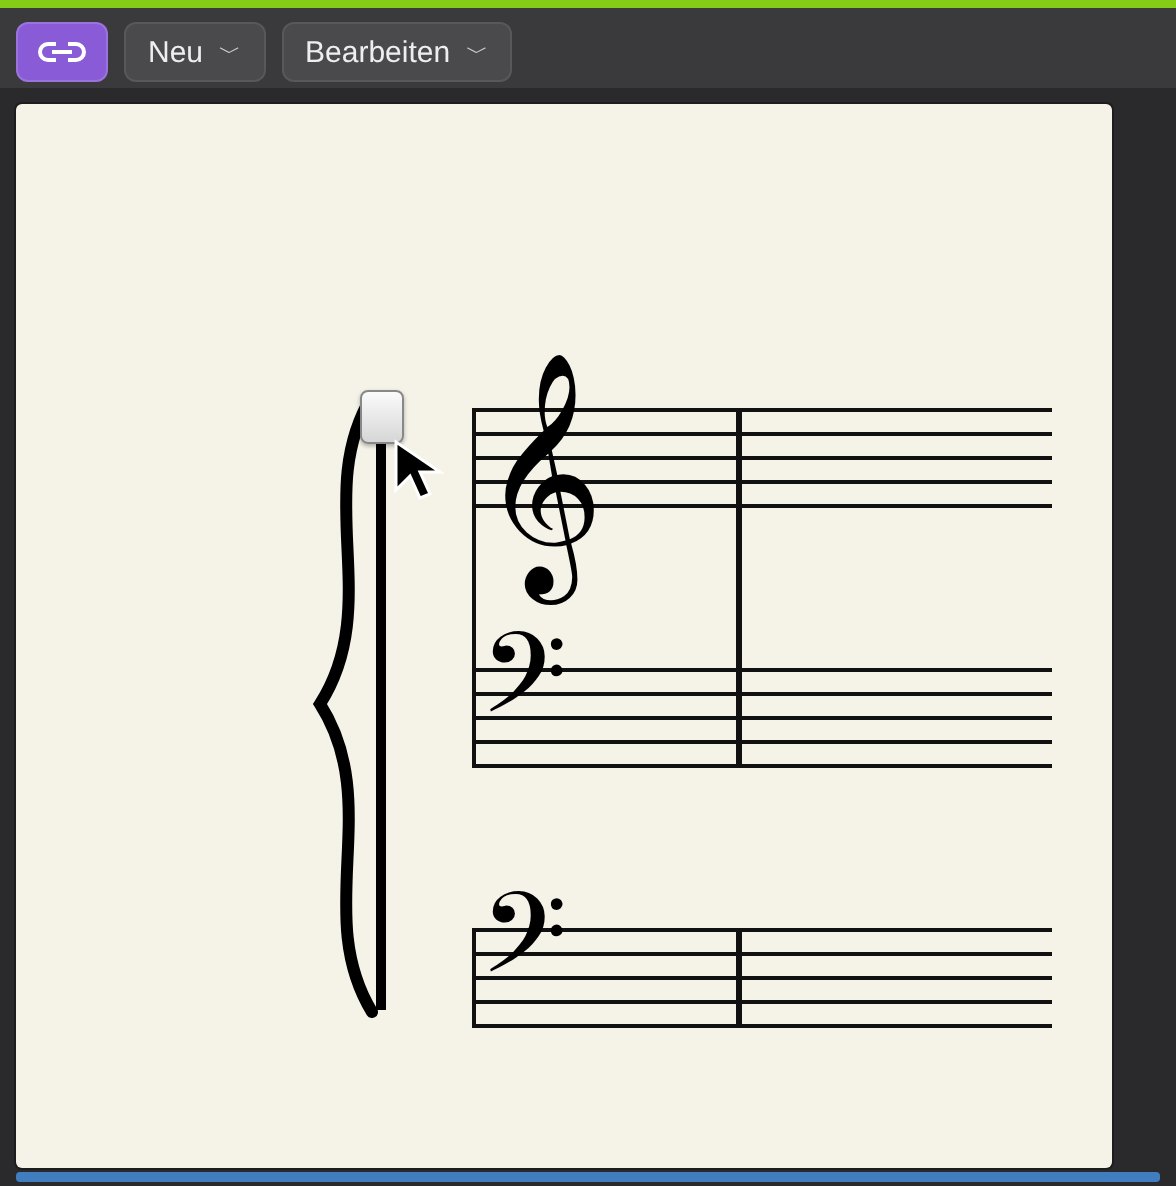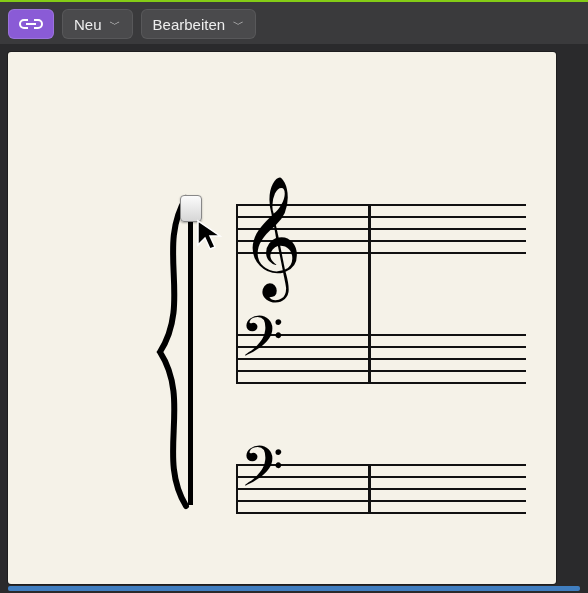--- a/index.html
+++ b/index.html
@@ -1,17 +1,17 @@
 <!DOCTYPE html>
 <html><head>
 <meta charset="utf-8">
 <style>
   html,body{margin:0;padding:0;width:588px;height:593px;font-family:-apple-system,BlinkMacSystemFont,"Helvetica Neue",Arial,sans-serif;background:#1a1a1a;overflow:hidden;}
   .window{position:relative;width:588px;height:593px;}
-  .toolbar{height:44px;background:#3a3a3c;border-top:2px solid #84cc16;border-bottom:1px solid #111;display:flex;align-items:center;padding:0 8px;gap:8px;}
+  .toolbar{height:44px;background:#3a3a3c;border-top:4px solid #84cc16;border-bottom:1px solid #111;display:flex;align-items:center;padding:0 8px;gap:8px;}
   .link-btn{width:46px;height:30px;border-radius:6px;background:#8a5bd6;display:flex;align-items:center;justify-content:center;box-shadow:inset 0 0 0 1px rgba(255,255,255,.15);}
   .link-btn svg{stroke:#fff;}
   .menu-btn{height:30px;padding:0 12px;border-radius:6px;background:#4a4a4c;display:flex;align-items:center;gap:8px;color:#eee;font-size:15px;box-shadow:inset 0 0 0 1px rgba(255,255,255,.08);}
   .chev{font-size:11px;color:#ccc;}
   .canvas-wrap{position:absolute;left:0;top:44px;right:0;bottom:0;background:#2a2a2c;}
   .score-canvas{position:absolute;left:8px;top:8px;width:548px;height:532px;background:#f5f2e8;border-radius:3px;box-shadow:0 0 0 1px rgba(0,0,0,.3);}
   .side-gutter{position:absolute;right:0;top:44px;width:26px;height:350px;background:#3a3a3c;border-left:1px solid #222;}
   .bottom-sel{position:absolute;left:8px;right:8px;bottom:2px;height:5px;background:#4aa3ff;border-radius:2px;opacity:.7;}
   
   .staff{position:absolute;left:228px;right:30px;}

